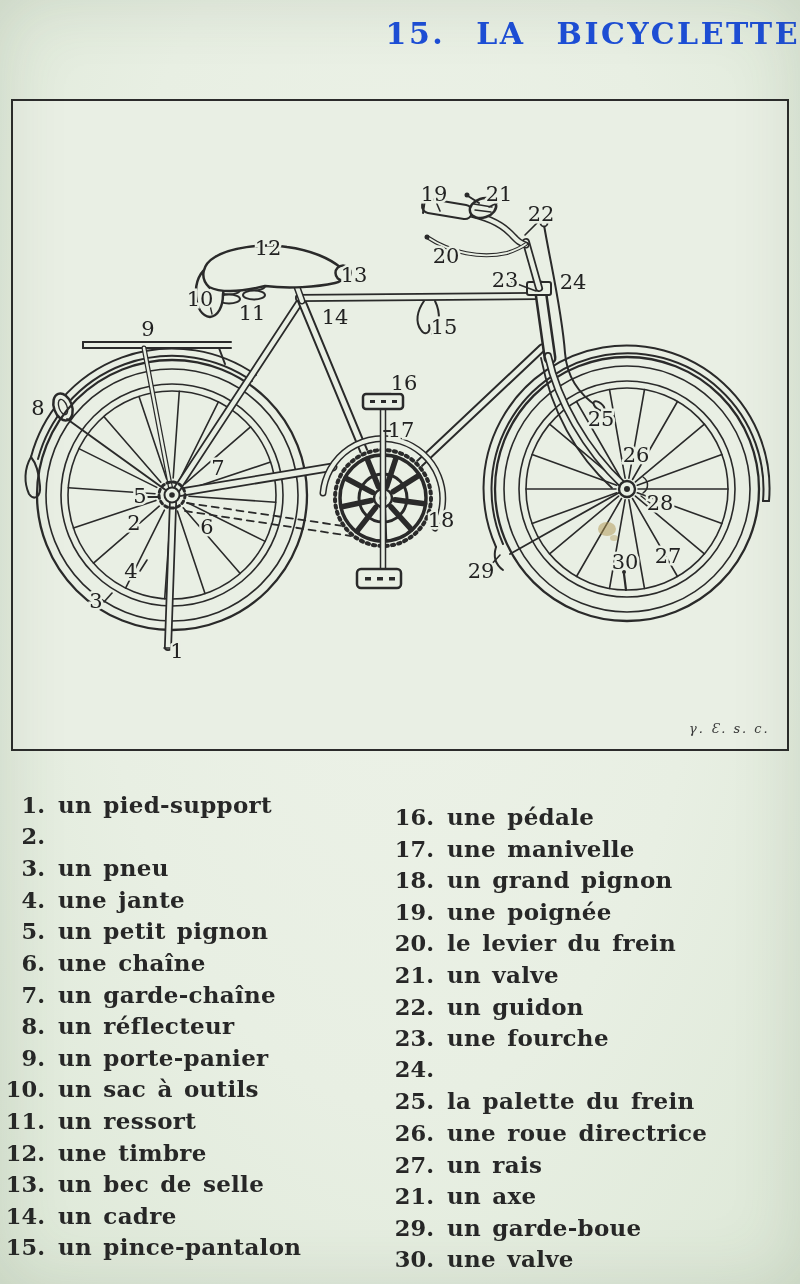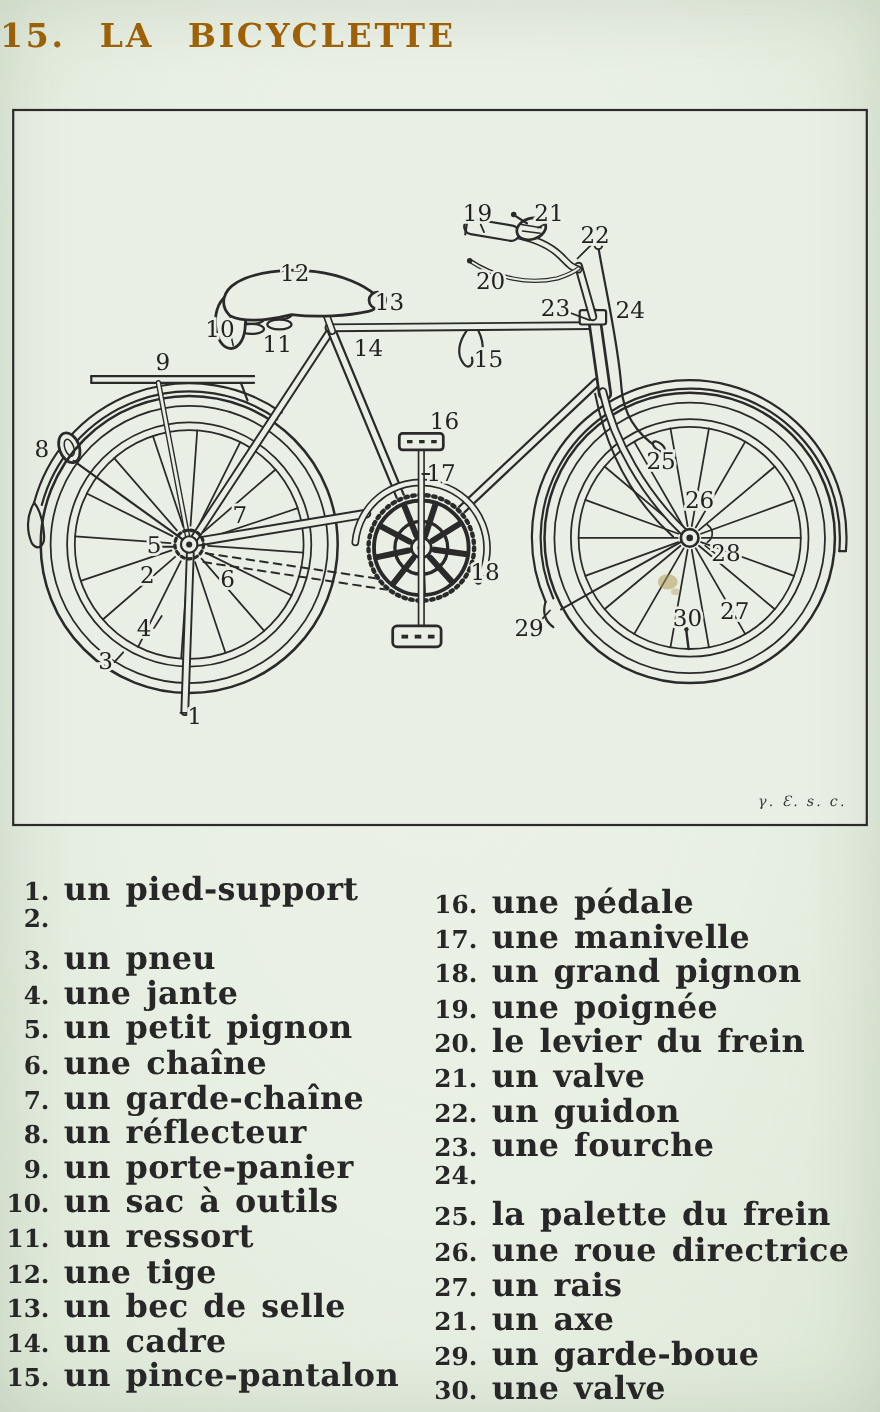--- a/index.html
+++ b/index.html
@@ -7,23 +7,23 @@
     width:800px;height:1284px;position:relative;overflow:hidden;
     background:radial-gradient(ellipse at 50% 38%, #edf2e8 0%, #e8efe3 55%, #dde8d7 100%);
     font-family:"DejaVu Serif", serif;
     color:#262626;
   }
   body::after{
     content:"";position:absolute;inset:0;pointer-events:none;
     box-shadow:inset 0 0 70px rgba(60,80,50,.14);
   }
   .page-title{
-    position:absolute;top:16px;left:0;width:100%;text-align:left;
+    position:absolute;top:16px;left:0;width:100%;text-align:right;
     font-size:30px;font-weight:bold;letter-spacing:2.5px;word-spacing:18px;
-    color:#a16207;
+    color:#1d4ed8;
   }
   .figure-frame{
     position:absolute;left:11px;top:99px;width:774px;height:648px;
     border:2px solid #2b2b2b;background:#e9efe4;box-sizing:content-box;
   }
   .figure-frame svg{display:block;width:774px;height:648px;}
   .callout{
     font-family:"DejaVu Serif", serif;font-size:21px;fill:#222;
     text-anchor:middle;paint-order:stroke;stroke:#e9efe4;stroke-width:5px;
     font-weight:500;
@@ -32,21 +32,21 @@
     font-family:"DejaVu Serif", serif;font-style:italic;font-size:13px;
     fill:#3a3a3a;letter-spacing:2px;
   }
   .vocab{position:absolute;top:791px;}
   .vocab-left{left:0;width:388px;}
   .vocab-right{left:393px;width:405px;margin-top:12px;}
   .vrow{display:flex;align-items:baseline;height:31.6px;}
   .vnum{display:inline-block;text-align:right;font-size:22.5px;font-weight:bold;color:#272727;}
   .vocab-left .vnum{width:45px;}
   .vocab-right .vnum{width:41px;}
-  .vterm{margin-left:13px;font-size:29px;font-weight:bold;color:#272727;letter-spacing:.3px;word-spacing:3px;}
+  .vterm{margin-left:13px;font-size:23px;font-weight:bold;color:#272727;letter-spacing:.3px;word-spacing:3px;}
 </style>
 </head>
 <body>
 
 <div class="page-title">15. LA BICYCLETTE</div>
 
 <div class="figure-frame">
 <svg viewBox="0 0 774 648">
   <g fill="none" stroke="#2a2a2a" stroke-linecap="round">
 
@@ -316,21 +316,21 @@
     <div class="vrow">
       <span class="vnum">10.</span>
       <span class="vterm">un sac à outils</span>
     </div>
     <div class="vrow">
       <span class="vnum">11.</span>
       <span class="vterm">un ressort</span>
     </div>
     <div class="vrow">
       <span class="vnum">12.</span>
-      <span class="vterm">une tige</span>
+      <span class="vterm">une timbre</span>
     </div>
     <div class="vrow">
       <span class="vnum">13.</span>
       <span class="vterm">un bec de selle</span>
     </div>
     <div class="vrow">
       <span class="vnum">14.</span>
       <span class="vterm">un cadre</span>
     </div>
     <div class="vrow">

